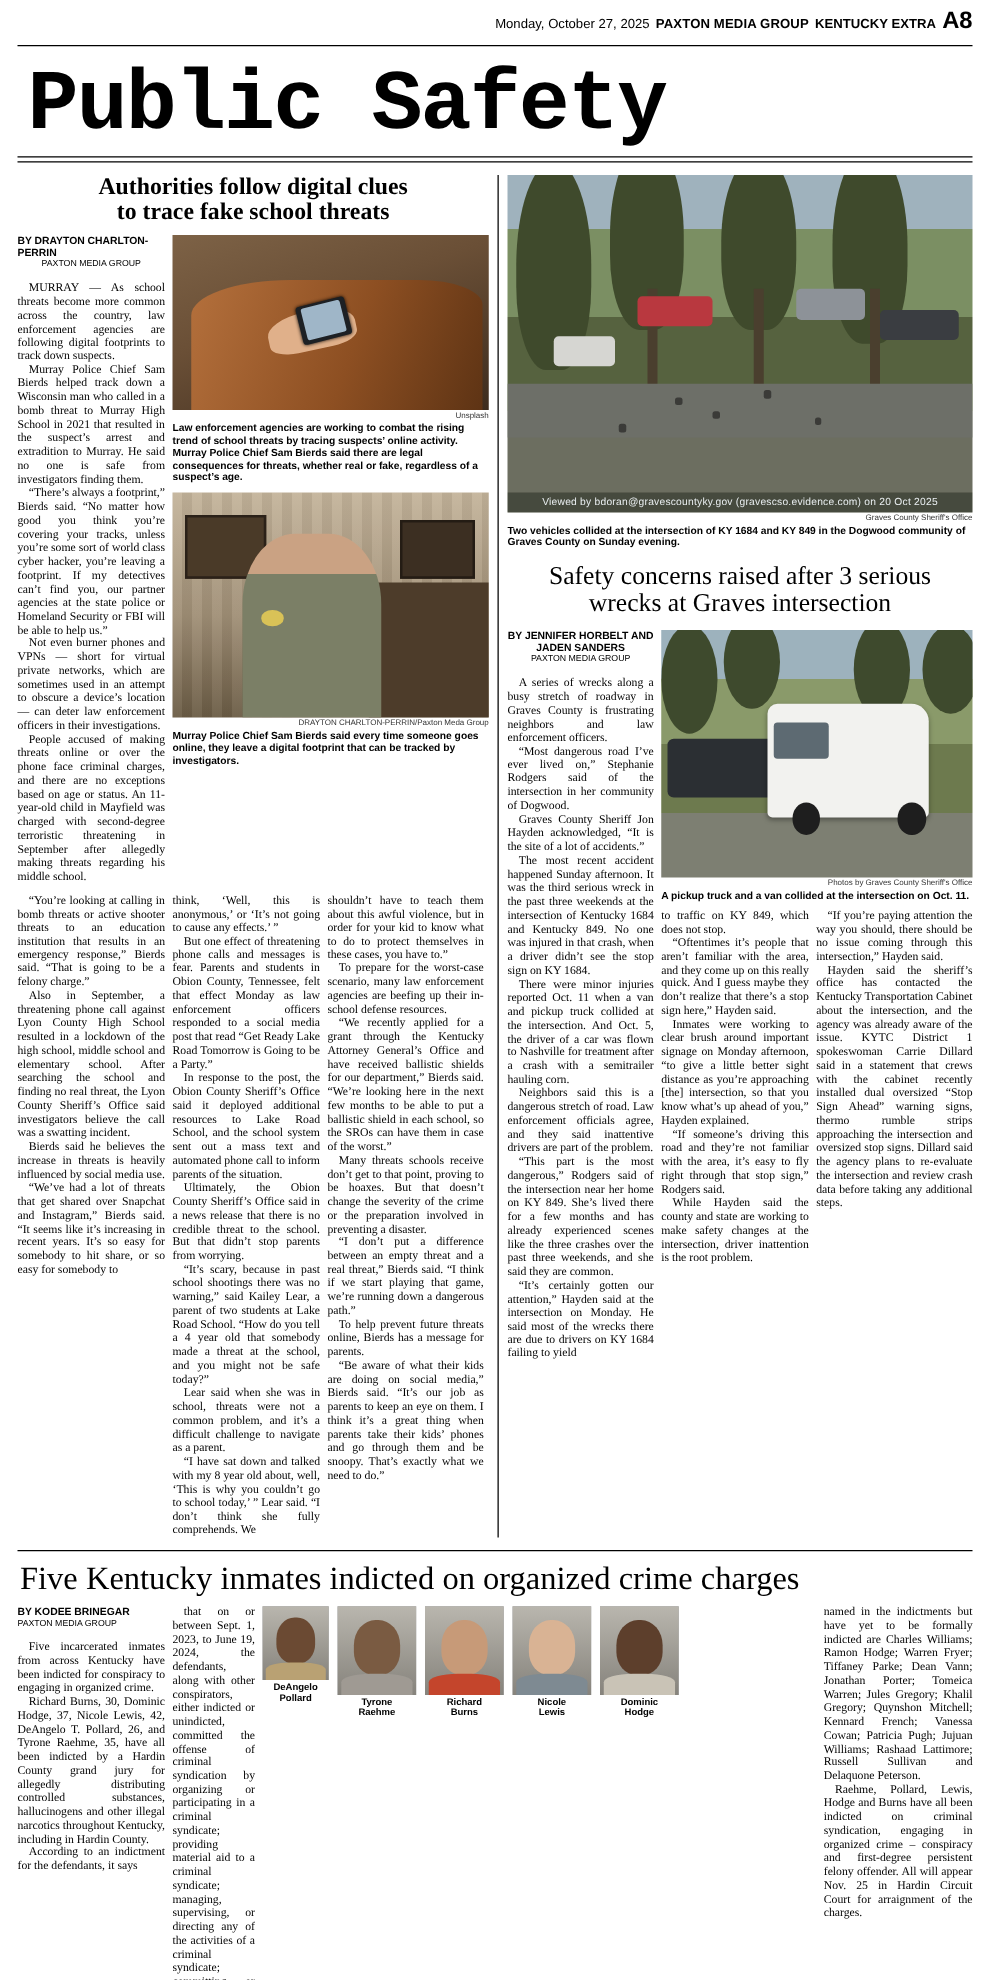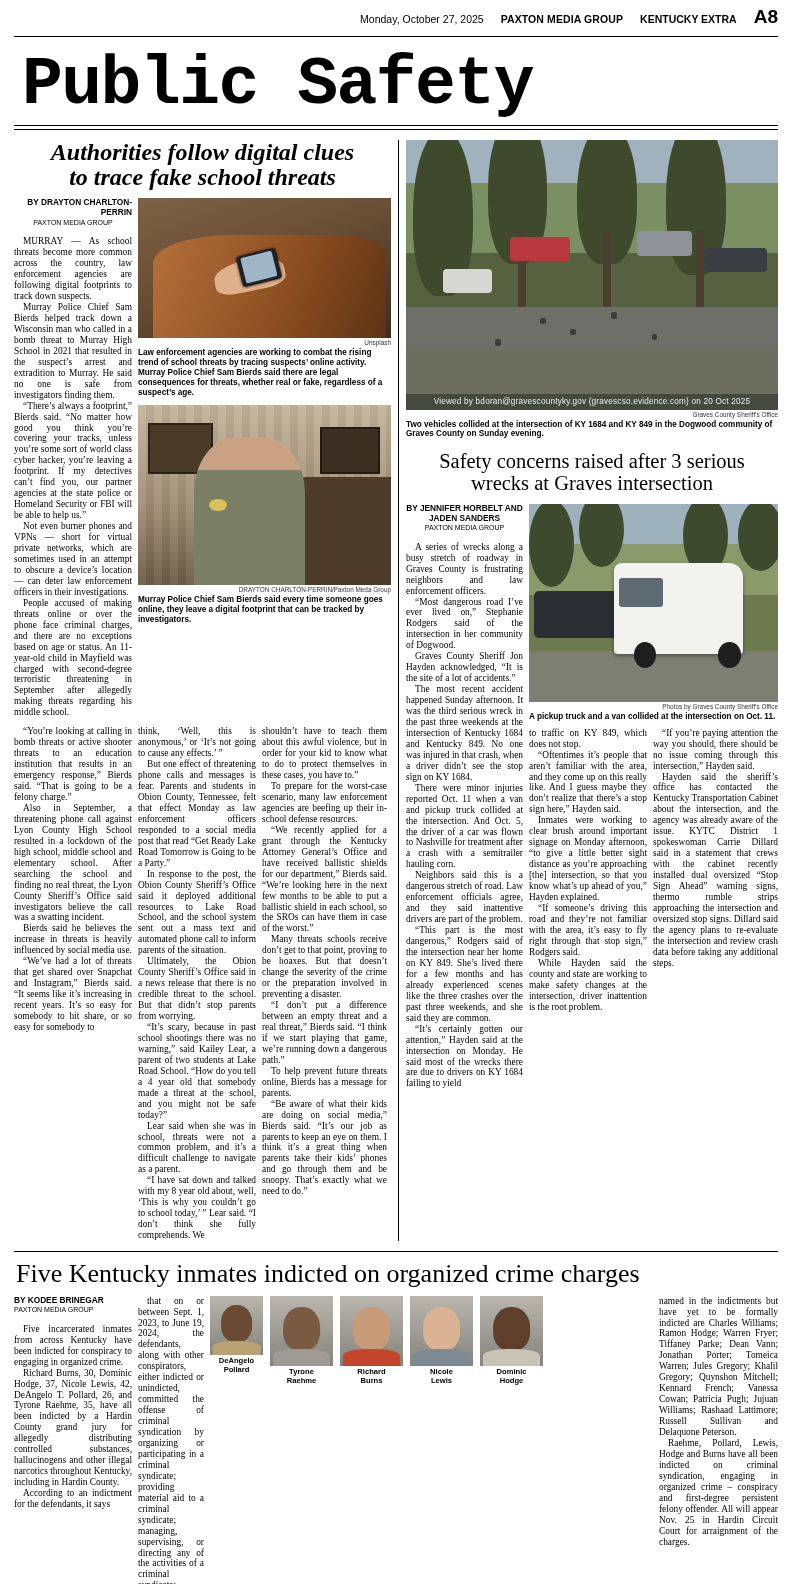--- a/index.html
+++ b/index.html
@@ -6,21 +6,21 @@
   body{
     width:792px;height:1584px;background:#fff;
     font-family:"Liberation Serif",serif;
     color:#000;overflow:hidden;position:relative;
   }
   .page{width:792px;height:1584px;position:relative;box-sizing:border-box;padding:0 14px;}
 
   
   .folio{
     display:flex;justify-content:flex-end;align-items:baseline;
-    gap:17px;height:26px;padding-top:8px;
+    gap:5px;height:26px;padding-top:8px;
     font-family:"Liberation Sans",sans-serif;
   }
   .folio-date{font-size:10.5px;}
   .folio-pmg{font-size:10.5px;font-weight:bold;letter-spacing:.1px;}
   .folio-extra{font-size:10.5px;font-weight:bold;}
   .folio-page{font-size:19px;font-weight:bold;line-height:.9;}
   .rule-thin{border-top:1.4px solid #000;margin-top:2px;}
 
   
   .masthead{
@@ -115,29 +115,29 @@
   <div class="rule-thin"></div>
 
   <div class="masthead">Public Safety</div>
   <div style="border-top:1.5px solid #000;"></div>
   <div style="border-top:1.5px solid #000;margin-top:2.5px;"></div>
 
   <div class="cols" style="margin-top:10px;align-items:stretch;">
 
     <div style="width:384px;padding-right:7px;box-sizing:border-box;">
 
-      <div class="hl-serif" style="font-size:24px;padding:0 6px 8px;font-style:italic;">
+      <div class="hl-serif" style="font-size:19px;padding:0 6px 8px;">
         <div>Authorities follow digital clues</div>
         <div>to trace fake school threats</div>
       </div>
 
       <div class="cols">
 
         <div style="width:124px;padding-right:6px;box-sizing:border-box;">
-          <div class="byline" style="text-align:right;">BY DRAYTON CHARLTON-PERRIN</div>
+          <div class="byline" style="text-align:left;">BY DRAYTON CHARLTON-PERRIN</div>
           <div class="credit" style="text-align:center;">PAXTON MEDIA GROUP</div>
           <div class="body-col" style="margin-top:9px;">
             <p>MURRAY — As school threats become more common across the country, law enforcement agencies are following digital footprints to track down suspects.</p>
             <p>Murray Police Chief Sam Bierds helped track down a Wisconsin man who called in a bomb threat to Murray High School in 2021 that resulted in the suspect’s arrest and extradition to Murray. He said no one is safe from investigators finding them.</p>
             <p>“There’s always a footprint,” Bierds said. “No matter how good you think you’re covering your tracks, unless you’re some sort of world class cyber hacker, you’re leaving a footprint. If my detectives can’t find you, our partner agencies at the state police or Homeland Security or FBI will be able to help us.”</p>
             <p>Not even burner phones and VPNs — short for virtual private networks, which are sometimes used in an attempt to obscure a device’s location — can deter law enforcement officers in their investigations.</p>
             <p>People accused of making threats online or over the phone face criminal charges, and there are no exceptions based on age or status. An 11-year-old child in Mayfield was charged with second-degree terroristic threatening in September after allegedly making threats regarding his middle school.</p>
           </div>
         </div>
 
@@ -253,21 +253,21 @@
             <div class="van"><span></span></div>
             <div class="wheel" style="left:42%;top:70%;"></div>
             <div class="wheel" style="left:76%;top:70%;"></div>
           </div>
           <div class="photocred">Photos by Graves County Sheriff's Office</div>
           <div class="cutline">A pickup truck and a van collided at the intersection on Oct. 11.</div>
 
           <div class="cols" style="margin-top:6px;">
             <div class="body-col" style="width:124px;padding-right:6px;box-sizing:border-box;">
               <p class="noind">to traffic on KY 849, which does not stop.</p>
-              <p>“Oftentimes it’s people that aren’t familiar with the area, and they come up on this really like. And I guess maybe they don’t realize that there’s a stop sign here,” Hayden said.</p>
+              <p>“Oftentimes it’s people that aren’t familiar with the area, and they come up on this really quick. And I guess maybe they don’t realize that there’s a stop sign here,” Hayden said.</p>
               <p>Inmates were working to clear brush around important signage on Monday afternoon, “to give a little better sight distance as you’re approaching [the] intersection, so that you know what’s up ahead of you,” Hayden explained.</p>
               <p>“If someone’s driving this road and they’re not familiar with the area, it’s easy to fly right through that stop sign,” Rodgers said.</p>
               <p>While Hayden said the county and state are working to make safety changes at the intersection, driver inattention is the root problem.</p>
             </div>
             <div class="body-col" style="width:125px;box-sizing:border-box;">
               <p>“If you’re paying attention the way you should, there should be no issue coming through this intersection,” Hayden said.</p>
               <p>Hayden said the sheriff’s office has contacted the Kentucky Transportation Cabinet about the intersection, and the agency was already aware of the issue. KYTC District 1 spokeswoman Carrie Dillard said in a statement that crews with the cabinet recently installed dual oversized “Stop Sign Ahead” warning signs, thermo rumble strips approaching the intersection and oversized stop signs. Dillard said the agency plans to re-evaluate the intersection and review crash data before taking any additional steps.</p>
             </div>
           </div>
         </div>

